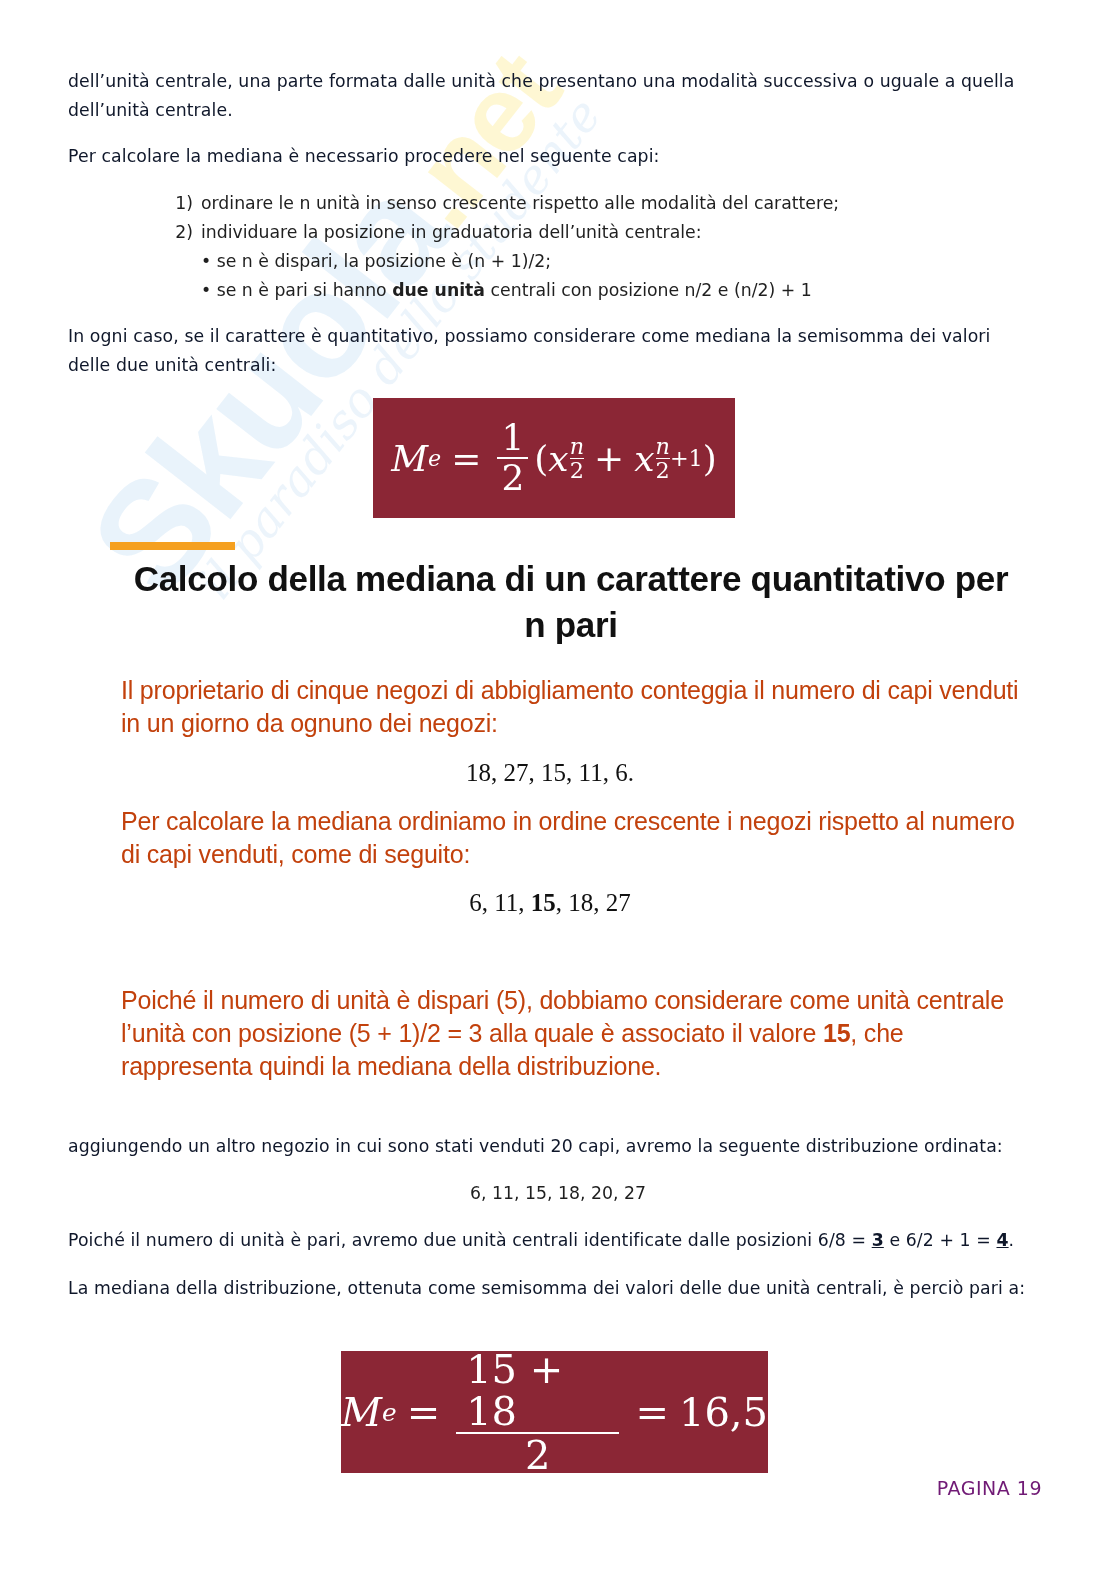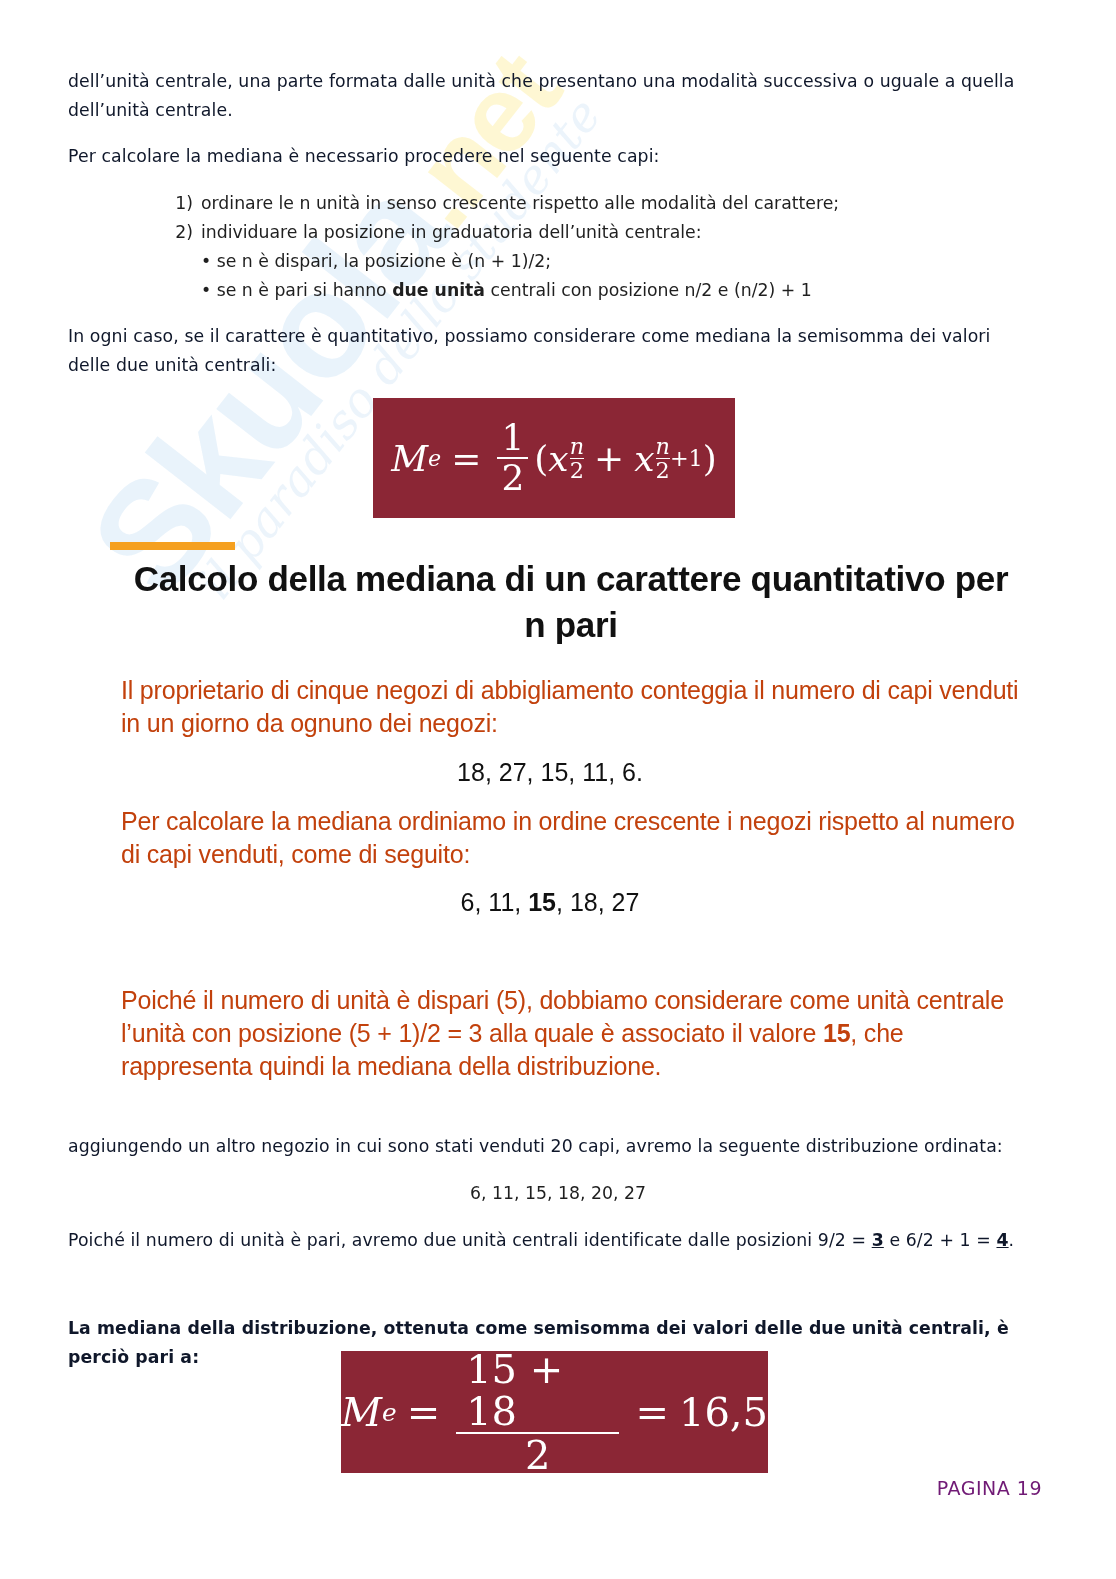--- a/index.html
+++ b/index.html
@@ -43,21 +43,21 @@
   .small-frac .den { border-top: 1.5px solid #fff; line-height: 1; }
   .plus1 { font-size: 0.62em; vertical-align: -0.55em; }
 
   .accent-bar { position: absolute; left: 110px; top: 542px; width: 125px; height: 8px; background: #f5a020; }
 
   .slide-title { position: absolute; left: 121px; top: 556px; width: 900px; font-family: "Liberation Sans", sans-serif;
     font-size: 35px; line-height: 46px; color: #111111; letter-spacing: -0.3px; text-align: center; }
 
   .slide-text { position: absolute; left: 121px; width: 900px; font-family: "Liberation Sans", sans-serif;
     font-size: 25px; line-height: 33px; color: #c2410c; letter-spacing: -0.2px; }
-  .slide-center { position: absolute; left: 0; width: 1100px; text-align: center; font-family: Liberation Sans, sans-serif;
+  .slide-center { position: absolute; left: 0; width: 1100px; text-align: center; font-family: Liberation Serif, serif;
     font-size: 25px; line-height: 33px; color: #111111; }
 
   .center-line { position: absolute; left: 0; width: 1116px; text-align: center; font-family: "DejaVu Sans", sans-serif;
     font-size: 17.3px; line-height: 29px; color: #1f1f1f; }
   .u { text-decoration: underline; font-weight: bold; }
 
   .page-number { position: absolute; right: 74px; top: 1477px; font-family: "DejaVu Sans", sans-serif;
     font-size: 19px; letter-spacing: 0.5px; color: #701a75; }
 </style>
 </head>
@@ -128,24 +128,24 @@
   </p>
 
   <p class="slide-text" style="top:984px;">
     <span>Poiché il numero di unità è dispari (5), dobbiamo considerare come unità centrale l’unità con posizione (5 + 1)/2 = 3 alla quale è associato il valore </span><span class="bold">15</span><span>, che rappresenta quindi la mediana della distribuzione.</span>
   </p>
 
   <p class="body-text" style="top:1132px;">aggiungendo un altro negozio in cui sono stati venduti 20 capi, avremo la seguente distribuzione ordinata:</p>
   <p class="center-line" style="top:1179px;">6, 11, 15, 18, 20, 27</p>
 
   <p class="body-text" style="top:1226px;">
-    <span>Poiché il numero di unità è pari, avremo due unità centrali identificate dalle posizioni 9/2 = </span><span class="u">3</span><span> e 6/2 + 1 = </span><span class="u">4</span><span>.</span>
+    <span>Poiché il numero di unità è pari, avremo due unità centrali identificate dalle posizioni 6/8 = </span><span class="u">3</span><span> e 6/2 + 1 = </span><span class="u">4</span><span>.</span>
   </p>
 
-  <p class="body-text" style="top:1314px;font-weight:bold;">La mediana della distribuzione, ottenuta come semisomma dei valori delle due unità centrali, è perciò pari a:</p>
+  <p class="body-text" style="top:1274px;">La mediana della distribuzione, ottenuta come semisomma dei valori delle due unità centrali, è perciò pari a:</p>
 
   <div class="formula-box formula2">
     <span class="it">M</span>
       <span class="sub">e</span>
     <span class="op">=</span>
     <span class="frac">
       <span class="num" style="padding:0 10px;">15 + 18</span>
       <span class="den" style="width:100%;text-align:center;">2</span>
     </span>
     <span class="op">=</span>

